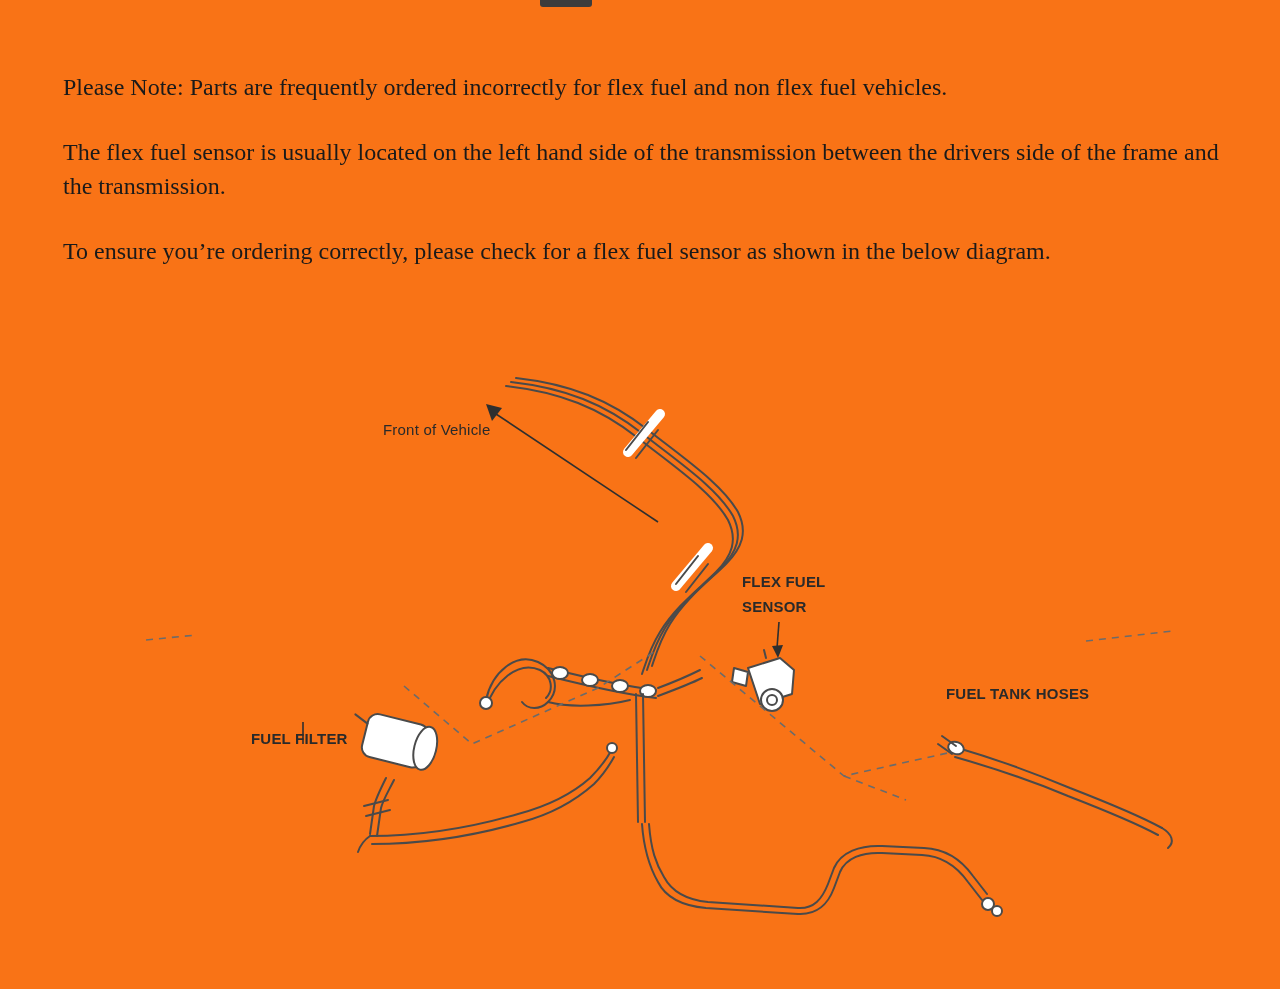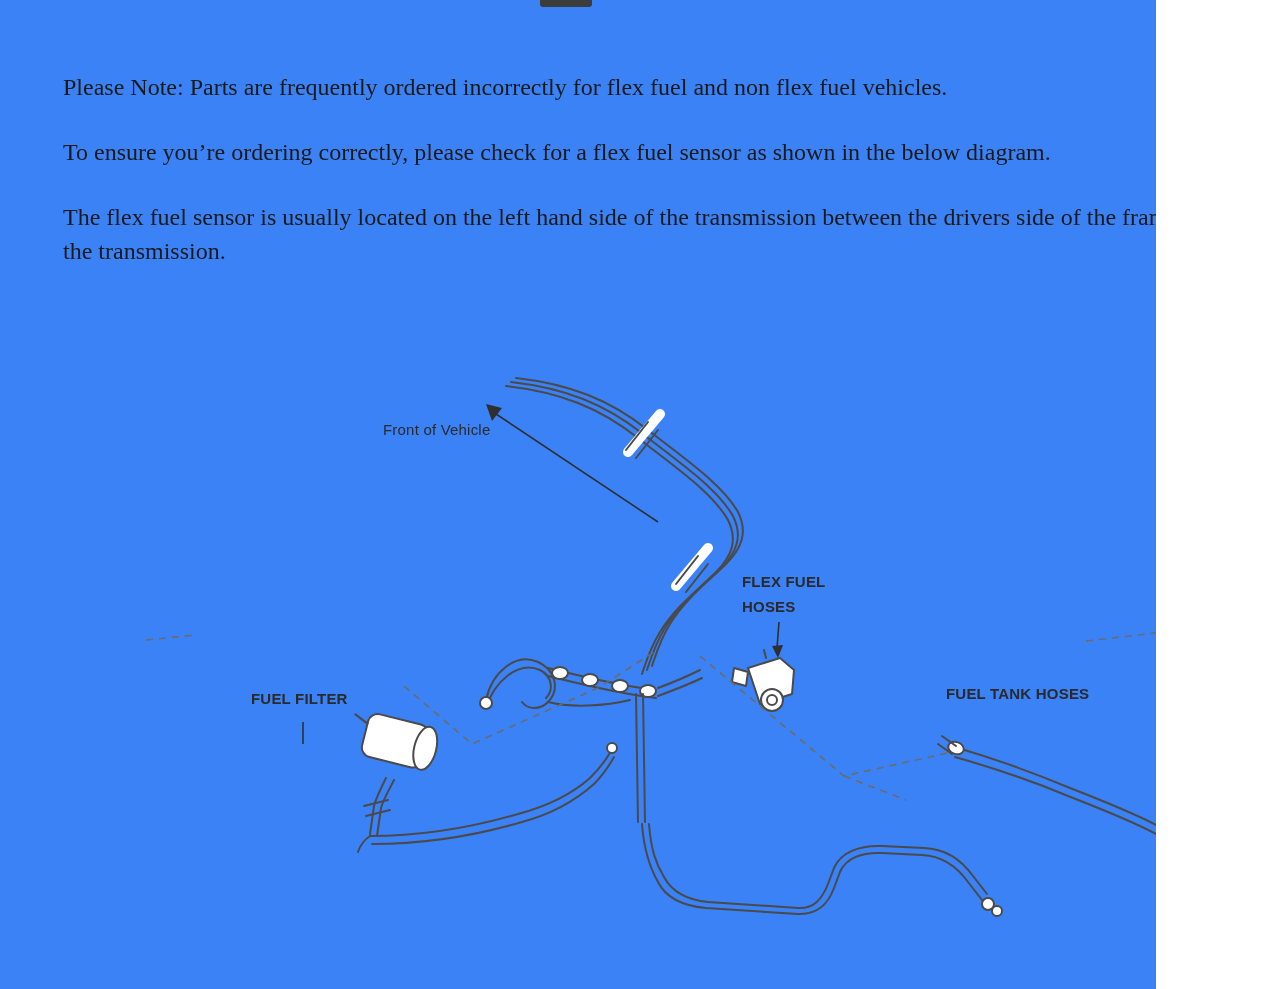--- a/index.html
+++ b/index.html
@@ -1,20 +1,20 @@
 <!DOCTYPE html>
 <html><head>
 <meta charset="utf-8">
 <style>
   html,body{margin:0;padding:0;background:#ffffff;}
   .page{
     position:relative;
-    width:1156px;
+    width:1280px;
     height:989px;
-    background:#3b82f6;
+    background:#f97316;
     font-family:"Liberation Serif", serif;
     color:#1a1a1a;
     overflow:hidden;
   }
   .top-artifact{
     position:absolute;
     left:540px; top:0;
     width:52px; height:7px;
     background:#3c3c3c;
     border-radius:0 0 3px 3px;
@@ -38,35 +38,35 @@
     position:absolute;
     font-family:"Liberation Sans", sans-serif;
     font-size:15px;
     font-weight:700;
     color:#2a2a2a;
     letter-spacing:0.2px;
     white-space:nowrap;
   }
   .label-front{ left:383px; top:421px; font-weight:400; }
   .label-sensor{ left:742px; top:569px; line-height:25px; }
-  .label-filter{ left:251px; top:690px;text-align:right; }
+  .label-filter{ left:251px; top:730px;text-align:right; }
   .label-hoses{ left:946px; top:685px;text-align:center; }
   svg{ display:block; }
 </style>
 </head>
 <body>
 
 <div class="page">
 
   <div class="top-artifact"></div>
 
   <div class="notice">
     <p>Please Note: Parts are frequently ordered incorrectly for flex fuel and non flex fuel vehicles.</p>
+    <p>The flex fuel sensor is usually located on the left hand side of the transmission between the drivers side of the frame and the transmission.</p>
     <p>To ensure you’re ordering correctly, please check for a flex fuel sensor as shown in the below diagram.</p>
-    <p>The flex fuel sensor is usually located on the left hand side of the transmission between the drivers side of the frame and the transmission.</p>
   </div>
 
   <div class="diagram-layer">
 
     <svg width="1280" height="989" viewBox="0 0 1280 989">
 
       <g stroke="#4a4a4a" fill="none" stroke-width="2" stroke-linecap="round" stroke-linejoin="round">
 
         <g>
           <path d="M 506 386 C 560 392 600 408 638 438 C 676 468 712 492 728 520 C 738 540 732 556 716 572 C 700 588 676 606 660 632 C 650 648 646 662 642 674"></path>
@@ -170,21 +170,21 @@
         <path d="M 779 622 L 777 648"></path>
         <polygon points="772,646 783,645 778,658" fill="#2f2f2f" stroke="none"></polygon>
         <path d="M 303 722 L 303 744"></path>
       </g>
     </svg>
 
     <div class="diagram-label label-front">Front of Vehicle</div>
 
     <div class="diagram-label label-sensor">
       <div>FLEX FUEL</div>
-      <div>HOSES</div>
+      <div>SENSOR</div>
     </div>
 
     <div class="diagram-label label-filter">FUEL FILTER</div>
 
     <div class="diagram-label label-hoses">FUEL TANK HOSES</div>
 
   </div>
 </div>
 
 </body></html>

